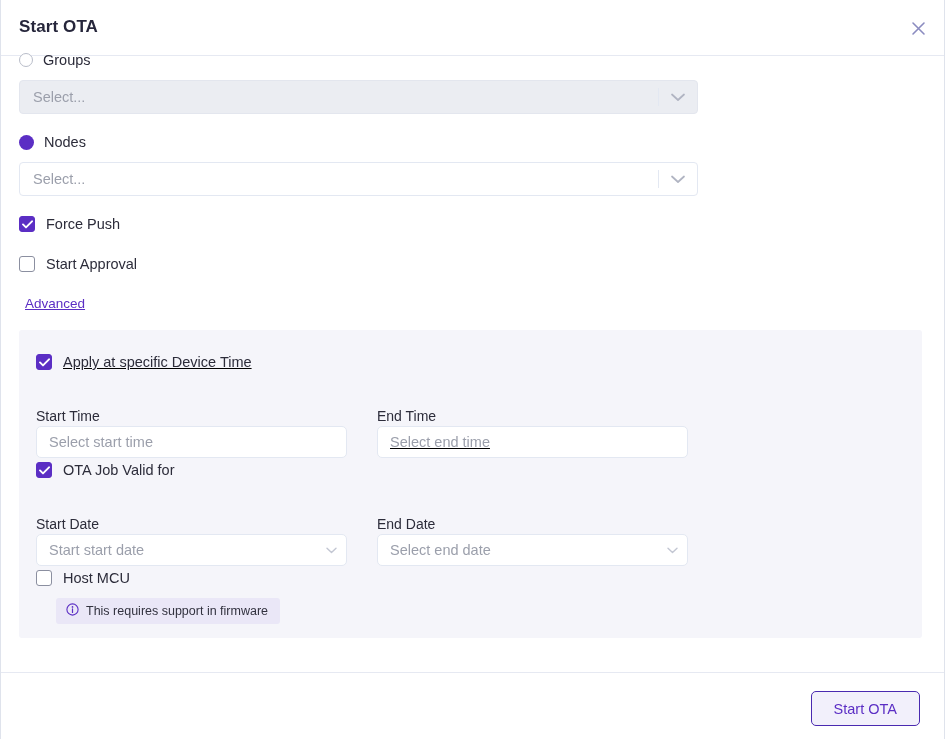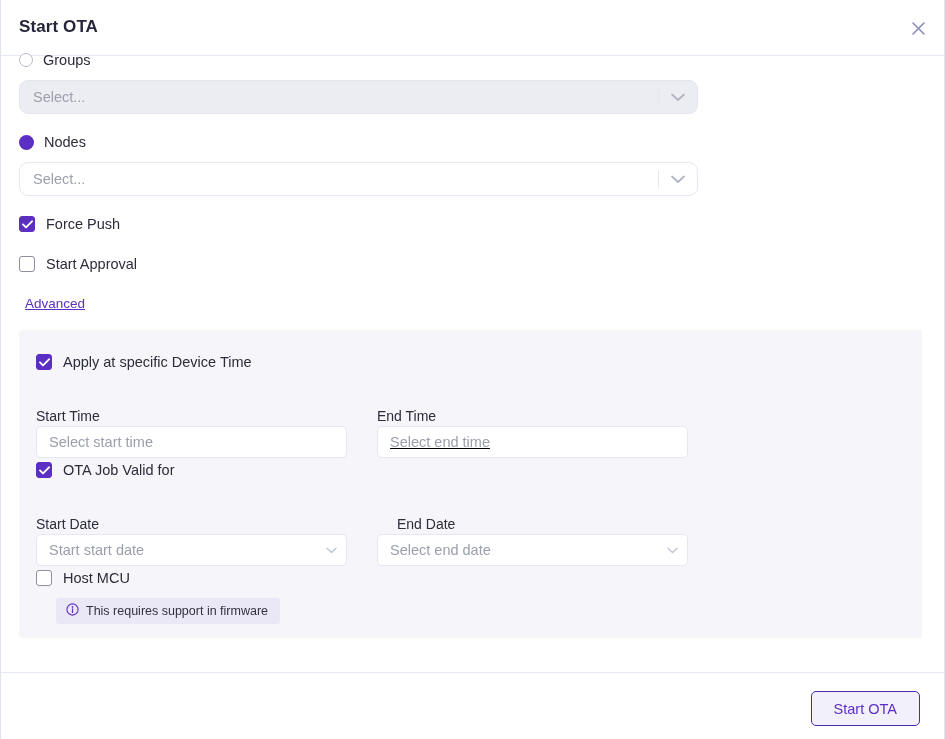--- a/index.html
+++ b/index.html
@@ -83,21 +83,21 @@
   }
   .radio-label {
     font-size: 14.5px;
     color: #2c2c3a;
   }
 
   
   .select {
     position: absolute;
     height: 34px;
-    border-radius: 9px;
+    border-radius: 4px;
     background: #ffffff;
     border: 1px solid #e3e8f2;
     display: flex;
     align-items: center;
   }
   .select.disabled {
     background: #ebedf2;
     border-color: #e3e6ee;
   }
   .select-placeholder {
@@ -163,21 +163,21 @@
     left: 18px; top: 274px;
     width: 903px; height: 308px;
     background: #f5f5fa;
     border-radius: 3px;
   }
 
   .adv-cb {
     position: absolute;
     display: flex; align-items: center;
   }
-  #cb-apply-time { left: 17px; top: 24px; }
+  #cb-apply-time { left: 17px; top: 24px; text-decoration: underline; }
   #cb-ota-valid  { left: 17px; top: 132px; }
   #cb-host-mcu   { left: 17px; top: 240px; }
 
   .field-label {
     position: absolute;
     font-size: 14px;
     color: #2c2c3a;
   }
   .field-input {
     position: absolute;
@@ -200,21 +200,21 @@
   }
 
   
   #lbl-start-time { left: 17px; top: 78px; }
   #inp-start-time { left: 17px; top: 96px; width: 311px; }
   #lbl-end-time   { left: 358px; top: 78px; }
   #inp-end-time   { left: 358px; top: 96px; width: 311px; text-decoration: underline; }
   
   #lbl-start-date { left: 17px; top: 186px; }
   #inp-start-date { left: 17px; top: 204px; width: 311px; }
-  #lbl-end-date   { left: 378px; top: 186px; width: 311px; }
+  #lbl-end-date   { left: 358px; top: 186px; width: 311px; }
   #inp-end-date   { left: 358px; top: 204px; width: 311px; }
 
   .info-pill {
     position: absolute;
     left: 37px; top: 268px;
     height: 26px;
     background: #eae7f7;
     border-radius: 3px;
     display: flex; align-items: center;
     padding: 0 12px 0 10px;

